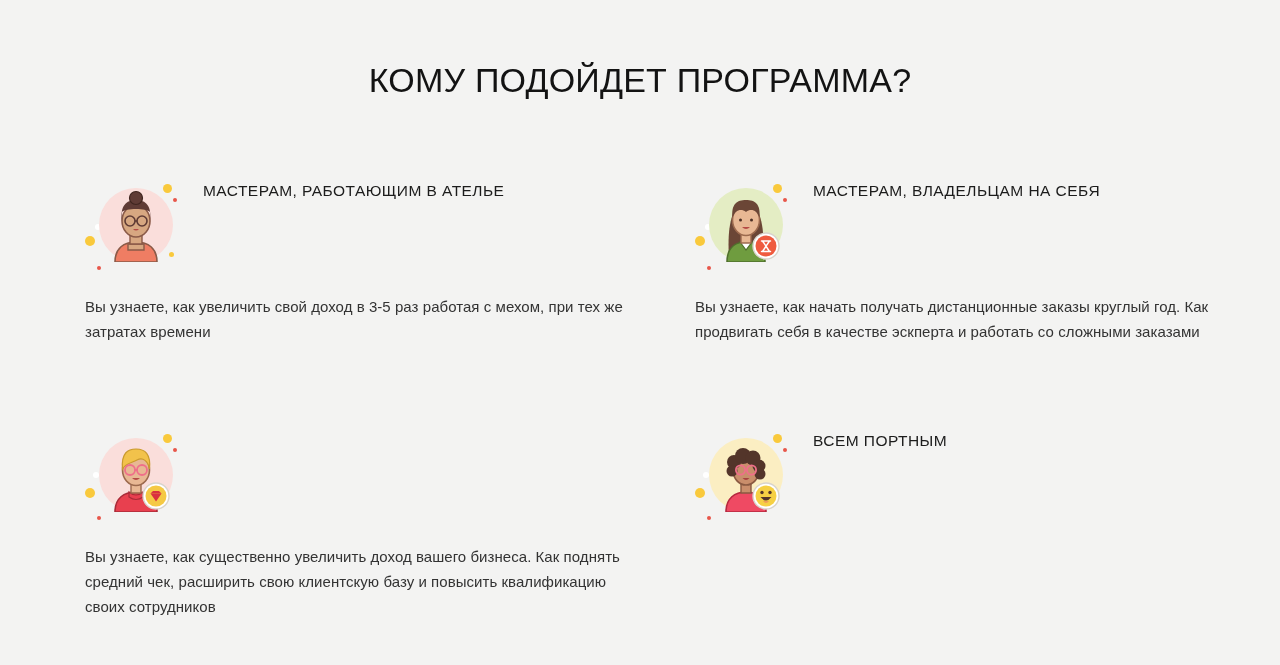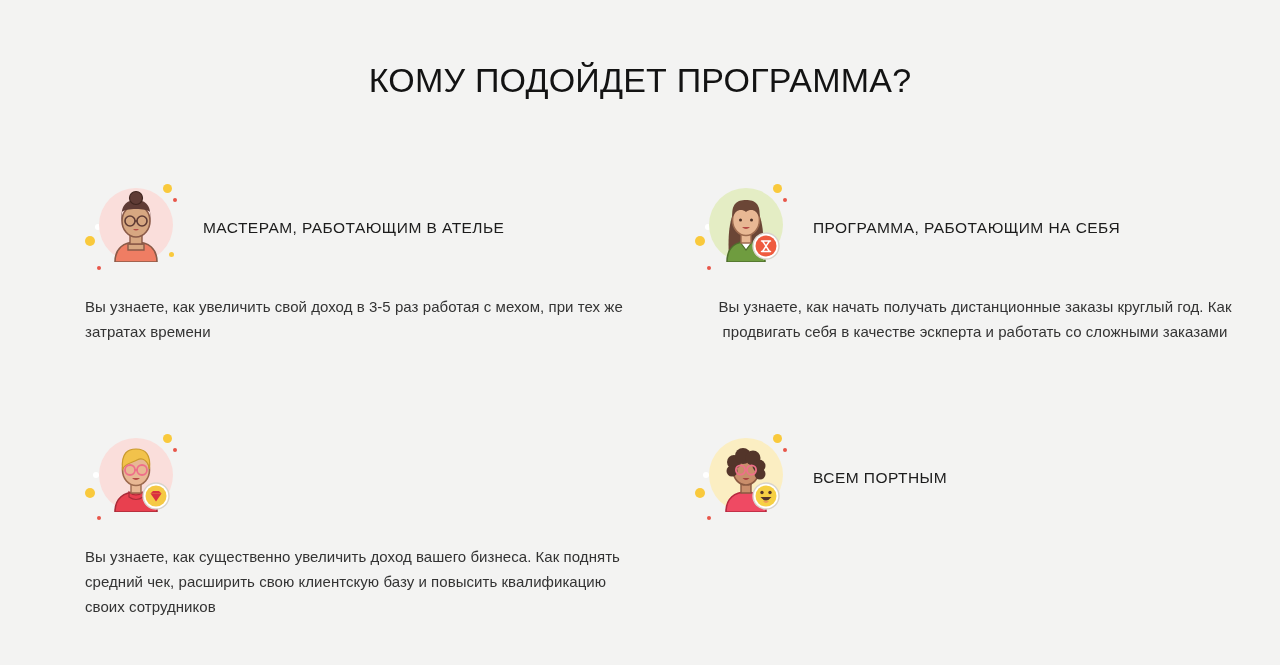--- a/index.html
+++ b/index.html
@@ -52,21 +52,20 @@
   }
 
   .card {
     position: relative;
     width: 585px;
     height: 250px;
   }
 
   .card-head {
     display: flex;
-    align-items: center;
     height: 96px;
   }
 
   .avatar {
     position: relative;
     width: 96px;
     height: 96px;
     flex: 0 0 96px;
   }
 
@@ -88,21 +87,21 @@
 
   .card-body {
     margin-top: 18px;
     width: 560px;
     font-size: 15px;
     line-height: 25px;
     color: #333333;
     letter-spacing: 0.05px;
   }
 
-  .card--right .card-body { width: 560px; text-align: center; }
+  .card--right .card-body { width: 560px; }
 
   
   .avatar svg { position: absolute; left: 14px; top: 8px; }
 </style>
 </head>
 <body>
 
 <div class="page">
 
   <h2 class="section-title">КОМУ ПОДОЙДЕТ ПРОГРАММА?</h2>
@@ -171,21 +170,21 @@
             <circle cx="31.5" cy="32" r="1.5" fill="#4a2f24"></circle>
             <circle cx="42.5" cy="32" r="1.5" fill="#4a2f24"></circle>
 
             <path d="M33 39 q4 4 8 0 z" fill="#b44a45"></path>
 
             <circle cx="57" cy="58" r="13" fill="#ffffff" stroke="#d9d4cc" stroke-width="1.4"></circle>
             <circle cx="57" cy="58" r="10.5" fill="#ef5b3f"></circle>
             <path d="M52.5 53 h9 M52.5 63.5 h9 M53.5 53 l3.5 5.2 l-3.5 5.3 M60.5 53 l-3.5 5.2 l3.5 5.3" stroke="#ffffff" stroke-width="1.5" fill="none" stroke-linecap="round"></path>
           </svg>
         </div>
-        <div class="card-title">ПРОГРАММА, РАБОТАЮЩИМ НА СЕБЯ</div>
+        <div class="card-title">МАСТЕРАМ, ВЛАДЕЛЬЦАМ НА СЕБЯ</div>
       </div>
       <p class="card-body">Вы узнаете, как начать получать дистанционные заказы круглый год. Как продвигать себя в качестве эскперта и работать со сложными заказами</p>
     </div>
 
     <div class="card card--left">
       <div class="card-head">
         <div class="avatar">
           <span class="dot" style="width:9px;height:9px;background:#f9c93c;left:78px;top:4px;"></span>
           <span class="dot" style="width:4px;height:4px;background:#e8564a;left:88px;top:18px;"></span>
           <span class="dot" style="width:6px;height:6px;background:#ffffff;left:76px;top:34px;"></span>

